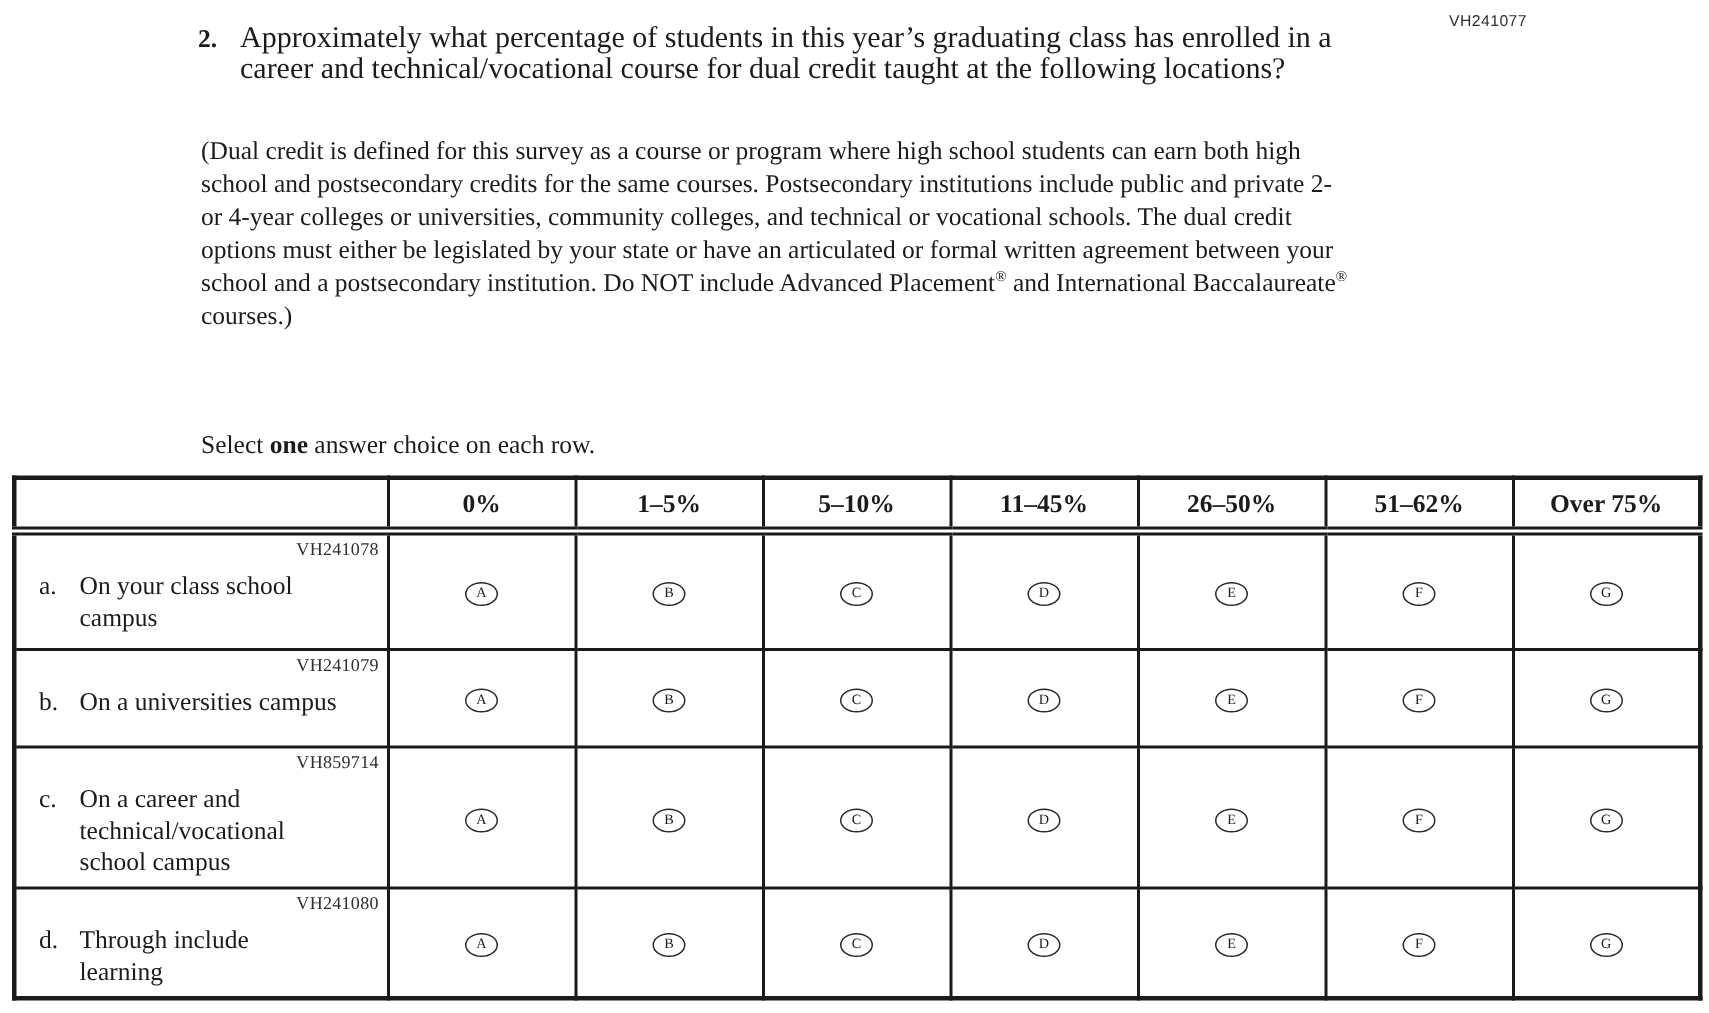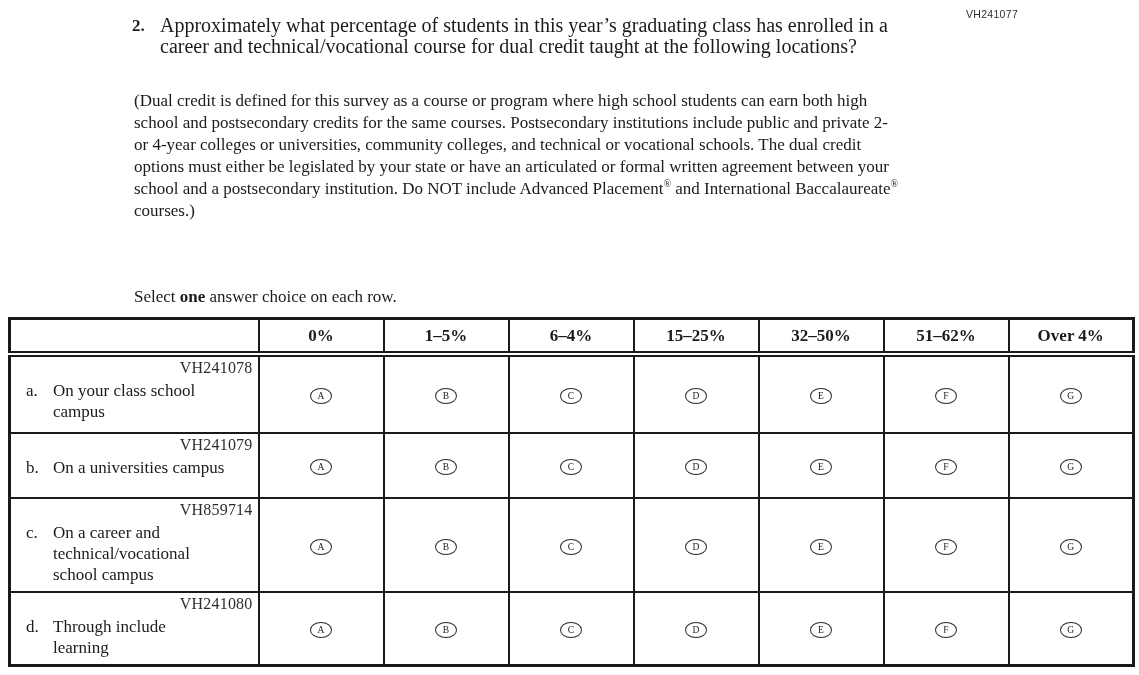--- a/index.html
+++ b/index.html
@@ -47,21 +47,21 @@
     height: 31px;
     font-size: 17px; font-weight: bold; text-align: center;
     border-bottom: 6px double #1a1a1a;
   }
   .col-label { width: 249px; }
   .col-opt   { width: 125px; }
 
   td.label-cell { position: relative; vertical-align: top; text-align: left; }
   .vh-code {
     position: absolute; top: 2px; right: 5px;
-    font-size: 16px; letter-spacing: 0.2px; color: #2e2e2e;
+    font-size: 12px; letter-spacing: 0.2px; color: #2e2e2e;
   }
   .row-label { display: flex; padding: 23px 8px 6px 15px; font-size: 17px; line-height: 21px; }
   .row-prefix { width: 27px; flex: none; }
   .row-text { width: 172px; }
 
   tr.row-a td { height: 75px; }
   tr.row-b td { height: 63px; }
   tr.row-c td { height: 90px; }
   tr.row-d td { height: 66px; }
 
@@ -100,25 +100,25 @@
       <col class="col-opt">
       <col class="col-opt">
       <col class="col-opt">
       <col class="col-opt">
   </colgroup>
   <thead>
     <tr>
       <th></th>
       <th>0%</th>
       <th>1–5%</th>
-      <th>6–4%</th>
-      <th>15–25%</th>
-      <th>32–50%</th>
+      <th>5–10%</th>
+      <th>11–45%</th>
+      <th>26–50%</th>
       <th>51–62%</th>
-      <th>Over 4%</th>
+      <th>Over 75%</th>
     </tr>
   </thead>
   <tbody>
     <tr class="row-a">
       <td class="label-cell">
         <span class="vh-code">VH241078</span>
         <div class="row-label">
           <span class="row-prefix">a.</span>
           <span class="row-text">On your class school campus</span>
         </div>

